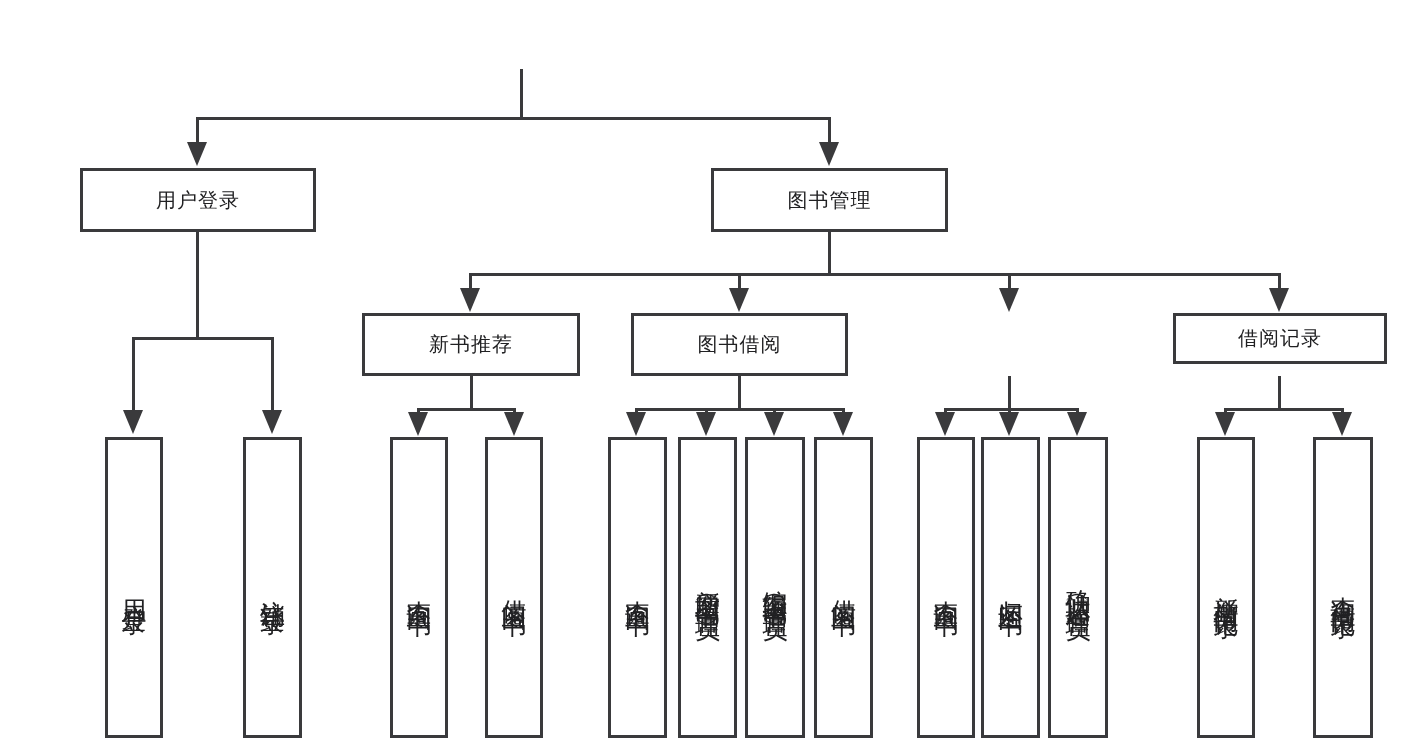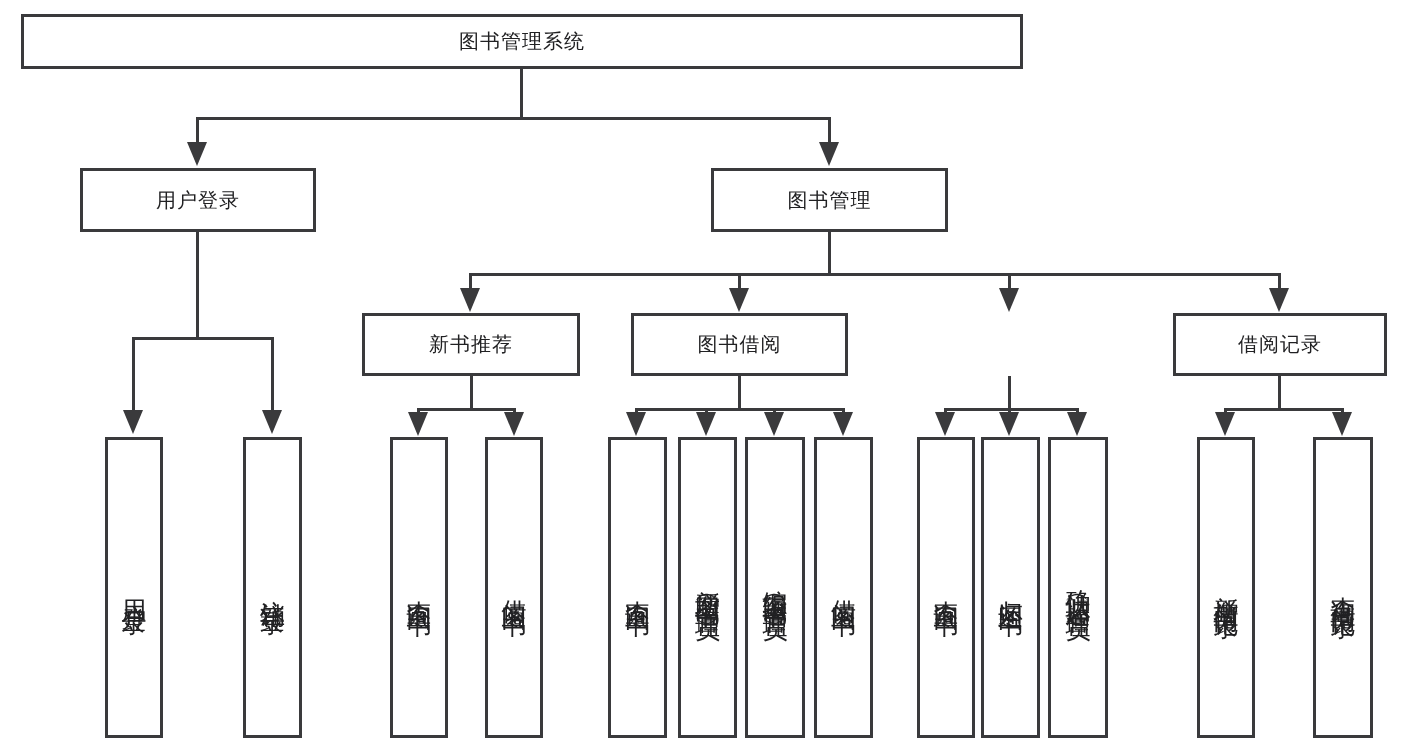--- a/index.html
+++ b/index.html
@@ -29,38 +29,35 @@
   #watermark{
     position:absolute;top:716px;right:4px;z-index:5;
     font-size:20px;color:var(--wm);letter-spacing:0.5px;white-space:nowrap;
   }
 </style>
 </head>
 <body>
 
 <div id="canvas" style="--line: #3a3a3c; --text: #212123;">
 
-  <div class="box h" style="left:21px;top:14px;width:1002px;height:55px">
-    <span>图书管理系统</span>
-  </div>
 
   <div class="box h" style="left:80px;top:168px;width:236px;height:64px">
     <span>用户登录</span>
   </div>
   <div class="box h" style="left:362px;top:313px;width:218px;height:63px">
     <span>新书推荐</span>
   </div>
 
   <div class="box h" style="left:711px;top:168px;width:237px;height:64px">
     <span>图书管理</span>
   </div>
   <div class="box h" style="left:631px;top:313px;width:217px;height:63px">
     <span>图书借阅</span>
   </div>
-  <div class="box h" style="left:1173px;top:313px;width:214px;height:63px">
+  <div class="box h" style="left:1173px;top:313px;width:214px;height:51px">
     <span>借阅记录</span>
   </div>
 
   <div class="box v" style="left:105px;top:437px;width:58px;height:301px">
     <span>用户登录</span>
   </div>
   <div class="box v" style="left:243px;top:437px;width:59px;height:301px">
     <span>注销登录</span>
   </div>
 

